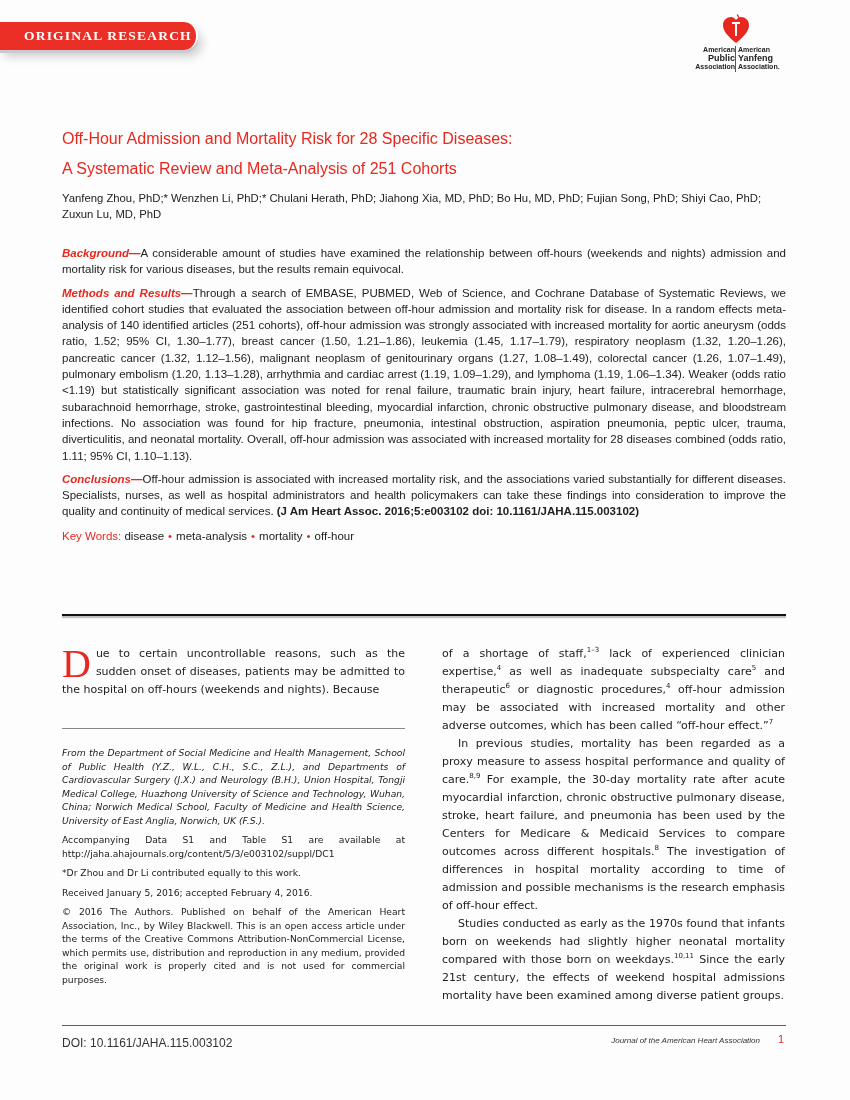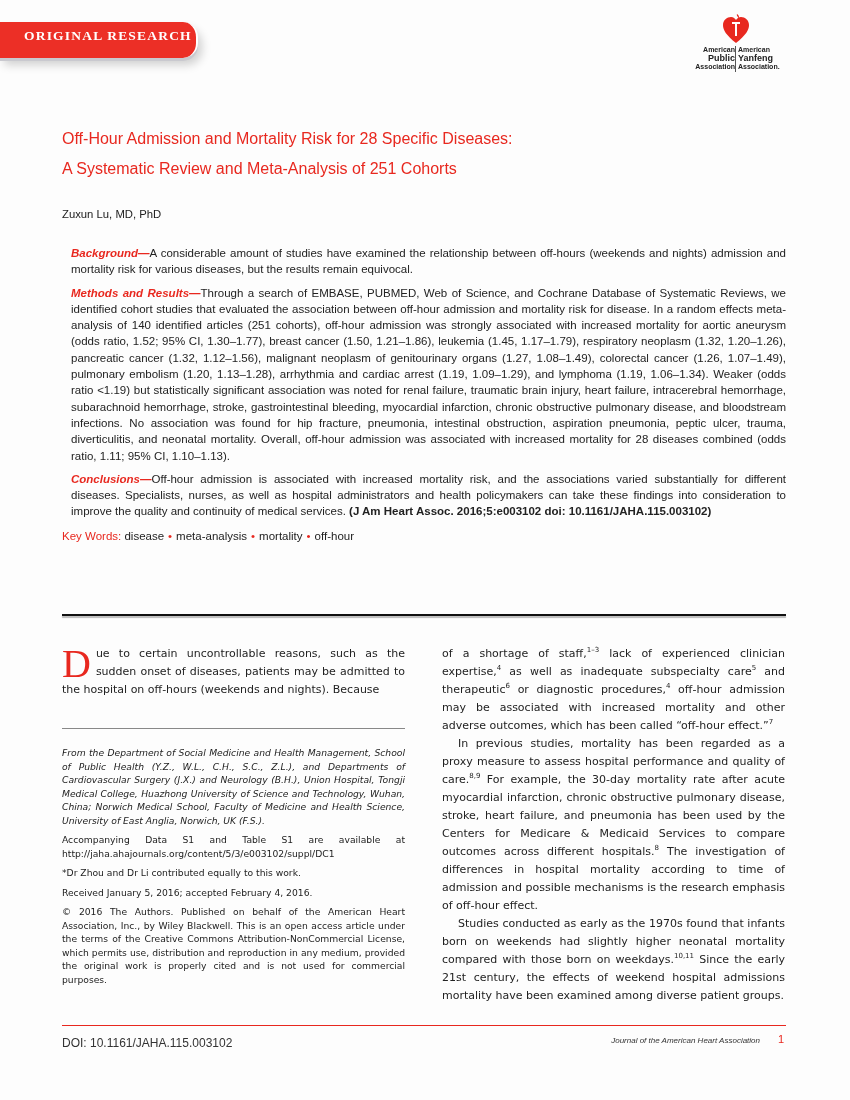--- a/index.html
+++ b/index.html
@@ -1,21 +1,21 @@
 <!DOCTYPE html>
 <html><head>
 <meta charset="utf-8">
 <style>
   html, body { margin: 0; padding: 0; }
   body {
     width: 850px; height: 1100px; background: #fdfdfd; position: relative; overflow: hidden;
     font-family: "Liberation Sans", "DejaVu Sans", sans-serif; color: #1a1a1a;
   }
   .badge {
-    position: absolute; left: 0; top: 22px; width: 196px; height: 36px;
+    position: absolute; left: 0; top: 22px; width: 196px; height: 28px;
     background: #ec2f26; border-radius: 0 15px 15px 0;
     box-shadow: 0 3px 0 #c9c9cf, 4px 7px 10px rgba(0,0,0,0.18);
     border-right: 2px solid #fff;
   }
   .badge span {
     position: absolute; left: 24px; top: 6px; color: #fff;
     font-family: "Liberation Serif", "DejaVu Serif", serif; font-weight: bold;
     font-size: 13.5px; letter-spacing: 1.2px;
   }
   .logo { position: absolute; left: 688px; top: 14px; width: 100px; height: 58px; }
@@ -34,21 +34,21 @@
     font-family: "Liberation Sans", "DejaVu Sans", sans-serif;
   }
   .authors {
     position: absolute; left: 62px; top: 190px; width: 740px;
     font-size: 11.3px; line-height: 16px; color: #222;
   }
   .abstract {
     position: absolute; left: 62px; top: 245px; width: 724px;
     font-size: 11.5px; line-height: 16.3px; text-align: justify; color: #222;
   }
-  .abstract p { margin: 0 0 7px 9px; }
+  .abstract p { margin: 0 0 7px 0; }
   .abstract .lbl { color: #e8281f; font-style: italic; font-weight: bold; }
   .abstract .cite { font-weight: bold; }
   .keywords { margin-top: 8px; }
   .keywords .kwlbl { color: #e8281f; }
   .keywords .dot { color: #e8281f; margin: 0 4px; }
   .rule-thick {
     position: absolute; left: 62px; top: 614px; width: 724px; height: 2px; background: #111;
     box-shadow: 0 2px 1px #bbb;
   }
   .col-left {
@@ -106,21 +106,21 @@
     <div>Association.</div>
   </div>
 </div>
 
 <h1>
   <span>Off-Hour Admission and Mortality Risk for 28 Specific Diseases:</span><br>
   <span>A Systematic Review and Meta-Analysis of 251 Cohorts</span>
 </h1>
 
 <div class="authors">
-  <br>
+  <span>Yanfeng Zhou, PhD;* Wenzhen Li, PhD;* Chulani Herath, PhD; Jiahong Xia, MD, PhD; Bo Hu, MD, PhD; Fujian Song, PhD; Shiyi Cao, PhD;</span><br>
   <span>Zuxun Lu, MD, PhD</span>
 </div>
 
 <div class="abstract">
   <p>
     <span class="lbl">Background—</span><span>A considerable amount of studies have examined the relationship between off-hours (weekends and nights) admission and mortality risk for various diseases, but the results remain equivocal.</span>
   </p>
   <p>
     <span class="lbl">Methods and Results—</span><span>Through a search of EMBASE, PUBMED, Web of Science, and Cochrane Database of Systematic Reviews, we identified cohort studies that evaluated the association between off-hour admission and mortality risk for disease. In a random effects meta-analysis of 140 identified articles (251 cohorts), off-hour admission was strongly associated with increased mortality for aortic aneurysm (odds ratio, 1.52; 95% CI, 1.30–1.77), breast cancer (1.50, 1.21–1.86), leukemia (1.45, 1.17–1.79), respiratory neoplasm (1.32, 1.20–1.26), pancreatic cancer (1.32, 1.12–1.56), malignant neoplasm of genitourinary organs (1.27, 1.08–1.49), colorectal cancer (1.26, 1.07–1.49), pulmonary embolism (1.20, 1.13–1.28), arrhythmia and cardiac arrest (1.19, 1.09–1.29), and lymphoma (1.19, 1.06–1.34). Weaker (odds ratio &lt;1.19) but statistically significant association was noted for renal failure, traumatic brain injury, heart failure, intracerebral hemorrhage, subarachnoid hemorrhage, stroke, gastrointestinal bleeding, myocardial infarction, chronic obstructive pulmonary disease, and bloodstream infections. No association was found for hip fracture, pneumonia, intestinal obstruction, aspiration pneumonia, peptic ulcer, trauma, diverticulitis, and neonatal mortality. Overall, off-hour admission was associated with increased mortality for 28 diseases combined (odds ratio, 1.11; 95% CI, 1.10–1.13).</span>
   </p>

